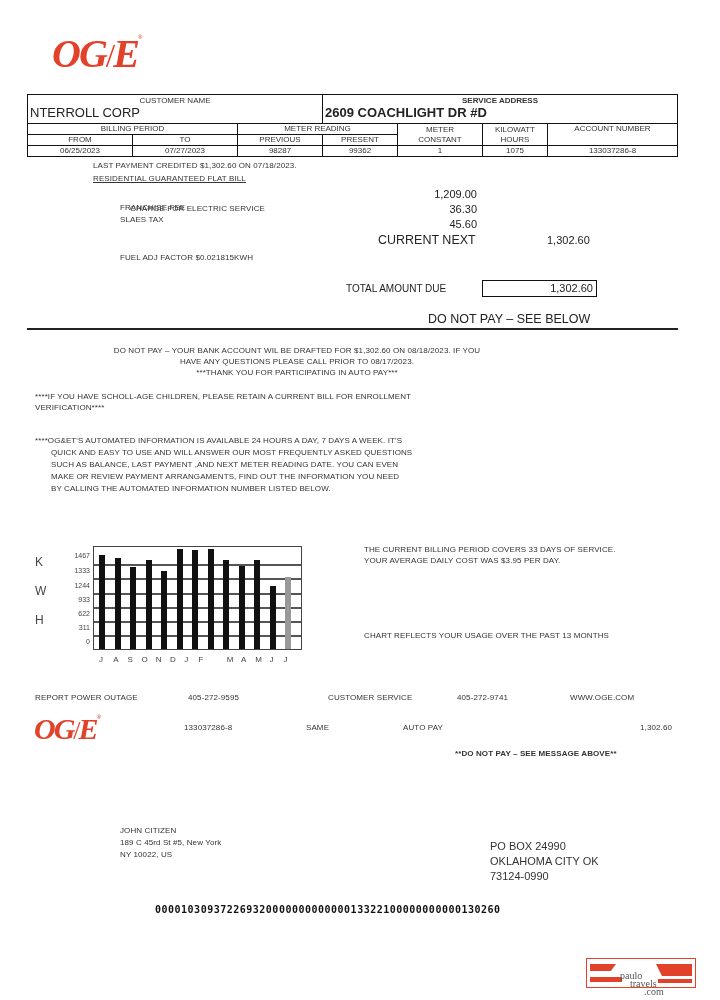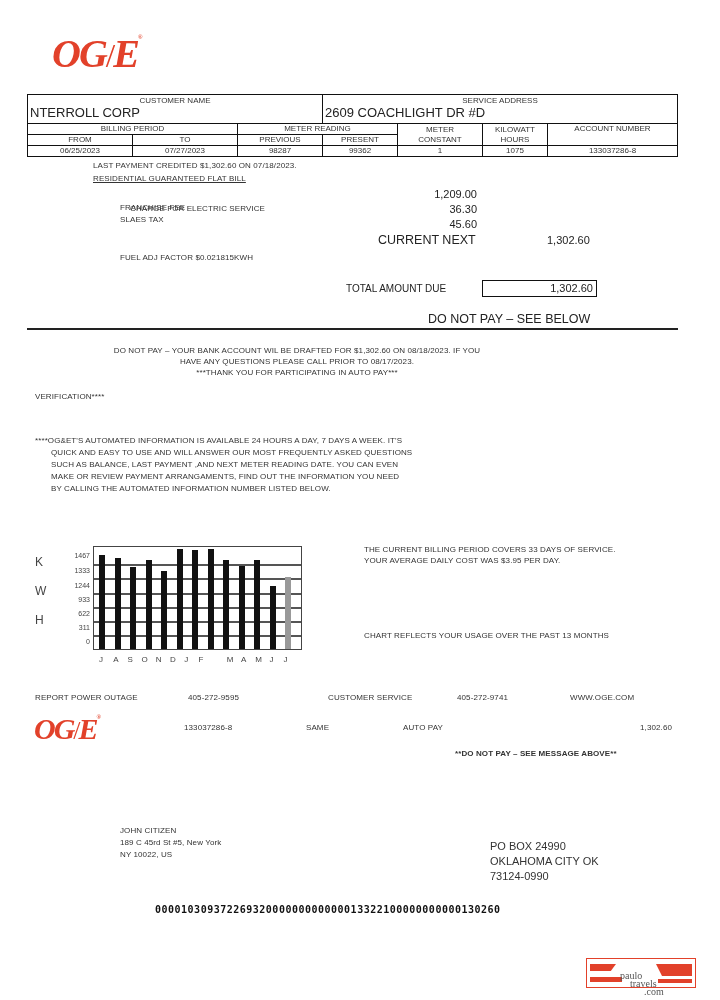--- a/index.html
+++ b/index.html
@@ -34,21 +34,21 @@
   <span>OG</span><span style="font-style:normal; font-weight:normal; font-size:34px;">/</span><span>E</span><sup>®</sup>
 </div>
 
 <table class="hdr">
   <tbody>
       <tr>
     <td colspan="3" class="big" style="height:28px; vertical-align:top;">
       <div style="text-align:center; font-size:8px; color:#333; line-height:11px;">CUSTOMER NAME</div>
       <div>NTERROLL CORP</div>
     </td>
-    <td colspan="4" class="big" style="height:28px; vertical-align:top;">
+    <td colspan="4" class="big" style="height:28px; vertical-align:top;font-weight:bold;">
       <div style="text-align:center; font-size:8px; color:#333; line-height:11px;">SERVICE ADDRESS</div>
       <div>2609 COACHLIGHT DR #D</div>
     </td>
   </tr>
   <tr>
     <td colspan="2">BILLING PERIOD</td>
     <td colspan="2">METER READING</td>
     <td rowspan="2">
           <div>METER</div>
           <div>CONSTANT</div>
@@ -100,20 +100,21 @@
 
 <div class="divider" style="top:328px;"></div>
 
 <div class="abs sm" style="left:27px; top:345px; width:540px; text-align:center; line-height:11px;">
   <div>DO NOT PAY – YOUR BANK ACCOUNT WIL BE DRAFTED FOR $1,302.60 ON 08/18/2023. IF YOU</div>
   <div>HAVE ANY QUESTIONS PLEASE CALL PRIOR TO 08/17/2023.</div>
   <div>***THANK YOU FOR PARTICIPATING IN AUTO PAY***</div>
 </div>
 
 <div class="abs sm" style="left:35px; top:391px; line-height:11px;">
+  <div>****IF YOU HAVE SCHOLL-AGE CHILDREN, PLEASE RETAIN A CURRENT BILL FOR ENROLLMENT</div>
   <div>VERIFICATION****</div>
 </div>
 
 <div class="abs sm" style="left:35px; top:435px; line-height:12px;">
   <div>****OG&amp;ET'S AUTOMATED INFORMATION IS AVAILABLE 24 HOURS A DAY, 7 DAYS A WEEK. IT'S</div>
   <div style="padding-left:16px;">QUICK AND EASY TO USE AND WILL ANSWER OUR MOST FREQUENTLY ASKED QUESTIONS</div>
   <div style="padding-left:16px;">SUCH AS BALANCE, LAST PAYMENT ,AND NEXT METER READING DATE. YOU CAN EVEN</div>
   <div style="padding-left:16px;">MAKE OR REVIEW PAYMENT ARRANGAMENTS, FIND OUT THE INFORMATION YOU NEED</div>
   <div style="padding-left:16px;">BY CALLING THE AUTOMATED INFORMATION NUMBER LISTED BELOW.</div>
 </div>

